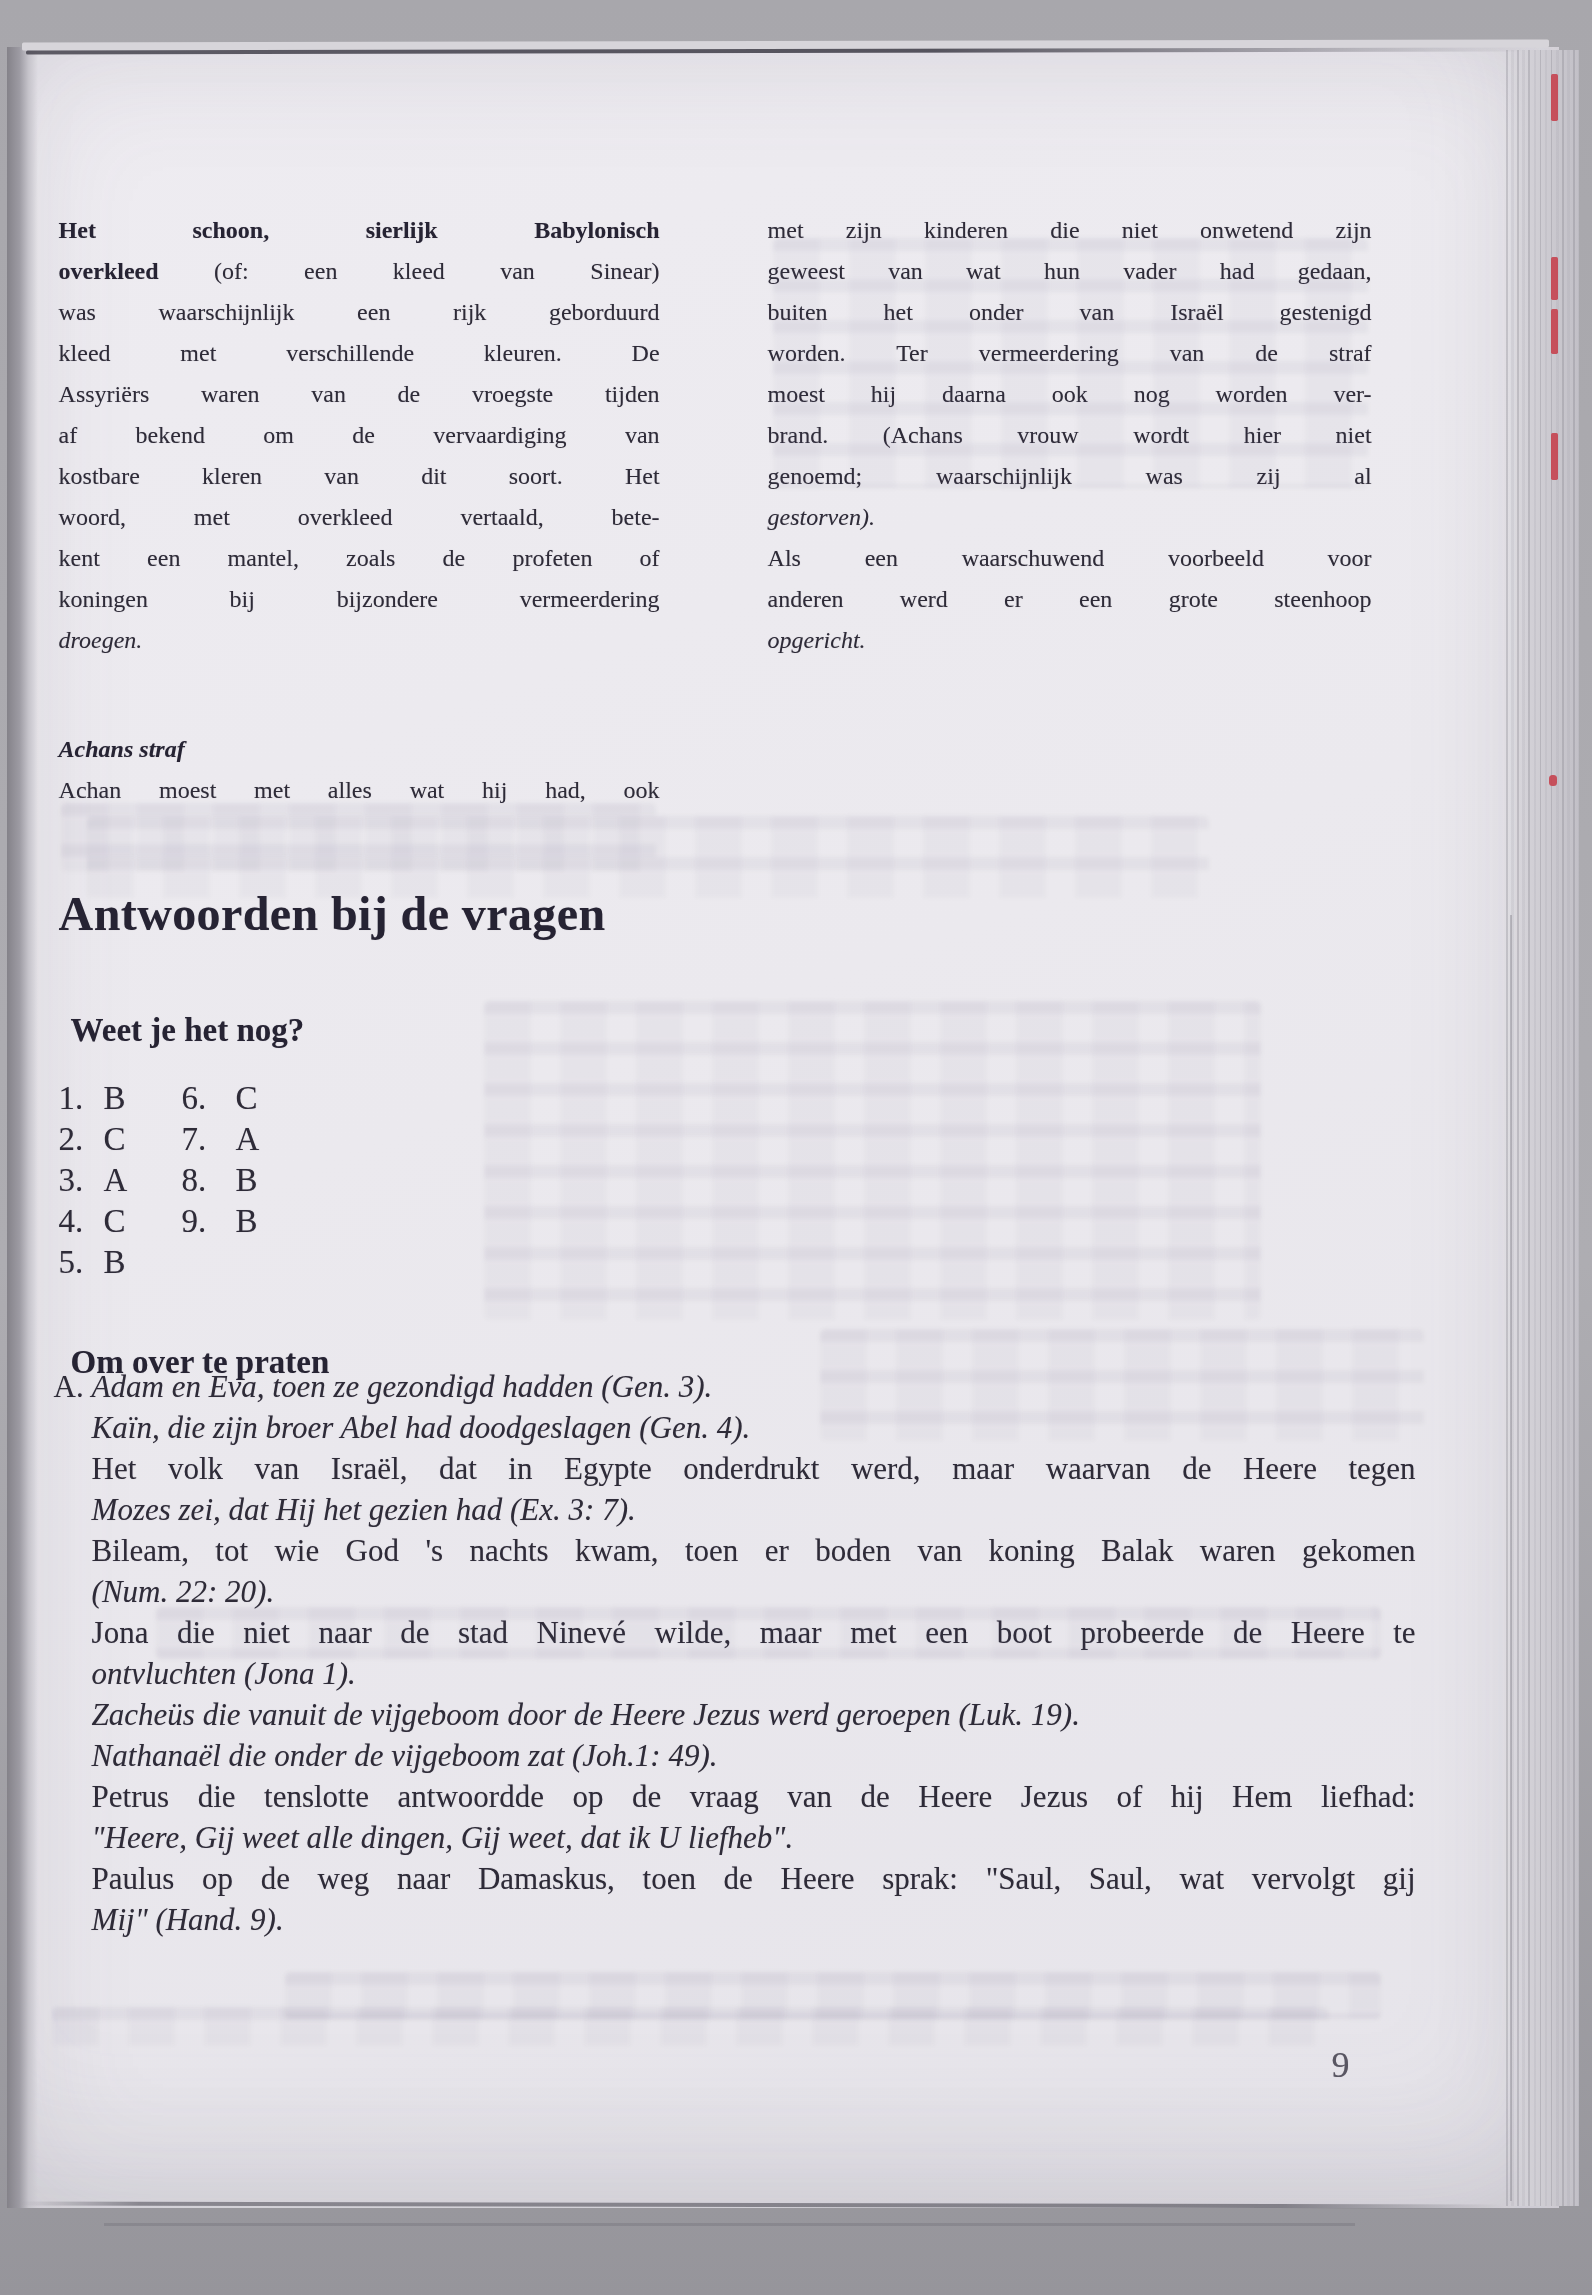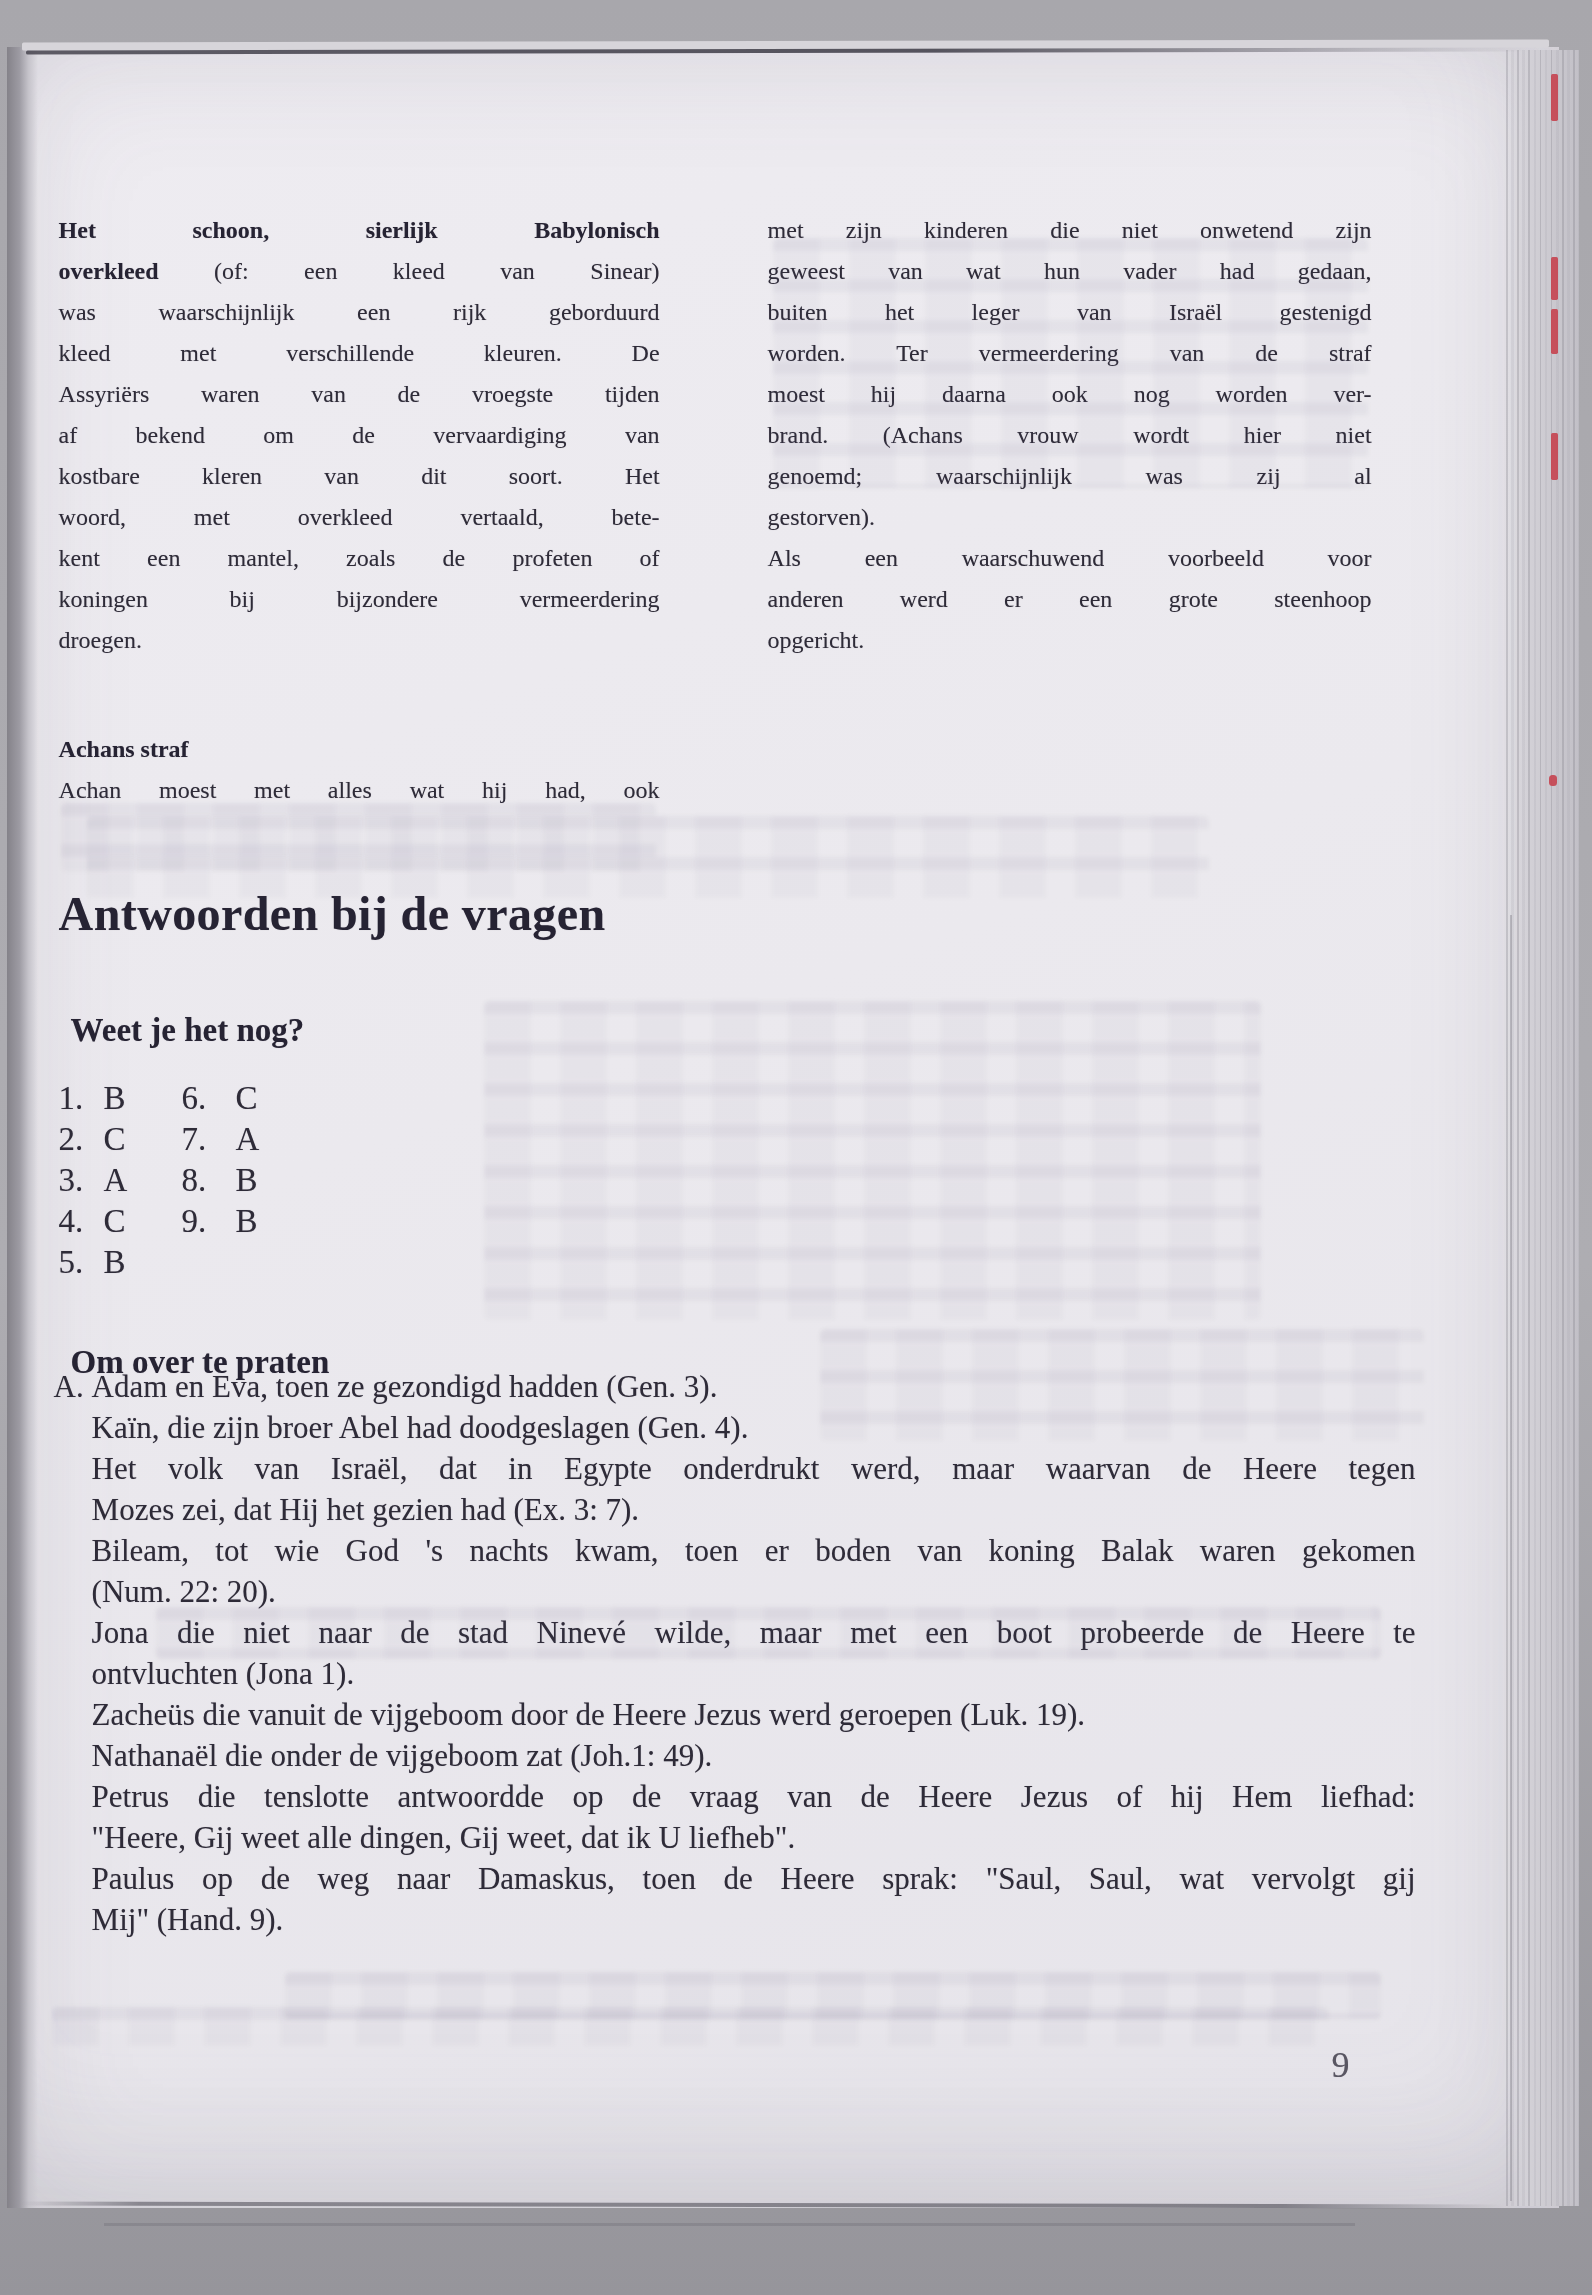--- a/index.html
+++ b/index.html
@@ -14,21 +14,21 @@
     box-shadow:inset 0 0 129px rgba(98,95,110,.16), inset -43px -69px 121px rgba(120,117,132,.10);
     color:var(--ink,#2e2b38);
   }
   .page *{text-shadow:0 0 0.9px rgba(46,43,56,.28);}
   
   .twocol{position:absolute;left:50px;top:163px;width:1322px;display:flex;}
   .col{font-size:24px;}
   .col-left{width:601px;margin-right:108px;}
   .col-right{width:604px;}
   .pline{height:41px;line-height:41px;text-align:justify;text-align-last:justify;white-space:nowrap;}
-  .pline.endleft{text-align:center;text-align-last:left;}
+  .pline.endleft{text-align:center;text-align-last:left;font-style:italic;}
   .para.gap{margin-top:68px;}
   .b{font-weight:bold;color:var(--ink-bold,#262333);}
   
   .main-title{
     position:absolute;left:50px;top:839px;margin:0;
     font-size:48px;font-weight:bold;color:var(--ink-bold,#262333);letter-spacing:0.4px;white-space:nowrap;
   }
   .sub{position:absolute;left:50px;margin:12px;font-size:33px;font-weight:bold;color:var(--ink-bold,#262333);white-space:nowrap;}
   .quiz-h{top:953px;}
   .disc-h{top:1285px;}
@@ -110,21 +110,21 @@
           <div class="pline endleft"><span class="b">Achans straf</span></div>
         </div>
         <div class="para">
           <div class="pline">Achan moest met alles wat hij had, ook</div>
         </div>
       </div>
     <div class="col col-right">
         <div class="para">
           <div class="pline">met zijn kinderen die niet onwetend zijn</div>
           <div class="pline">geweest van wat hun vader had gedaan,</div>
-          <div class="pline">buiten het leger van Israël gestenigd</div>
+          <div class="pline">buiten het onder van Israël gestenigd</div>
           <div class="pline">worden. Ter vermeerdering van de straf</div>
           <div class="pline">moest hij daarna ook nog worden ver-</div>
           <div class="pline">brand. (Achans vrouw wordt hier niet</div>
           <div class="pline">genoemd; waarschijnlijk was zij al</div>
           <div class="pline endleft">gestorven).</div>
         </div>
         <div class="para">
           <div class="pline">Als een waarschuwend voorbeeld voor</div>
           <div class="pline">anderen werd er een grote steenhoop</div>
           <div class="pline endleft">opgericht.</div>

